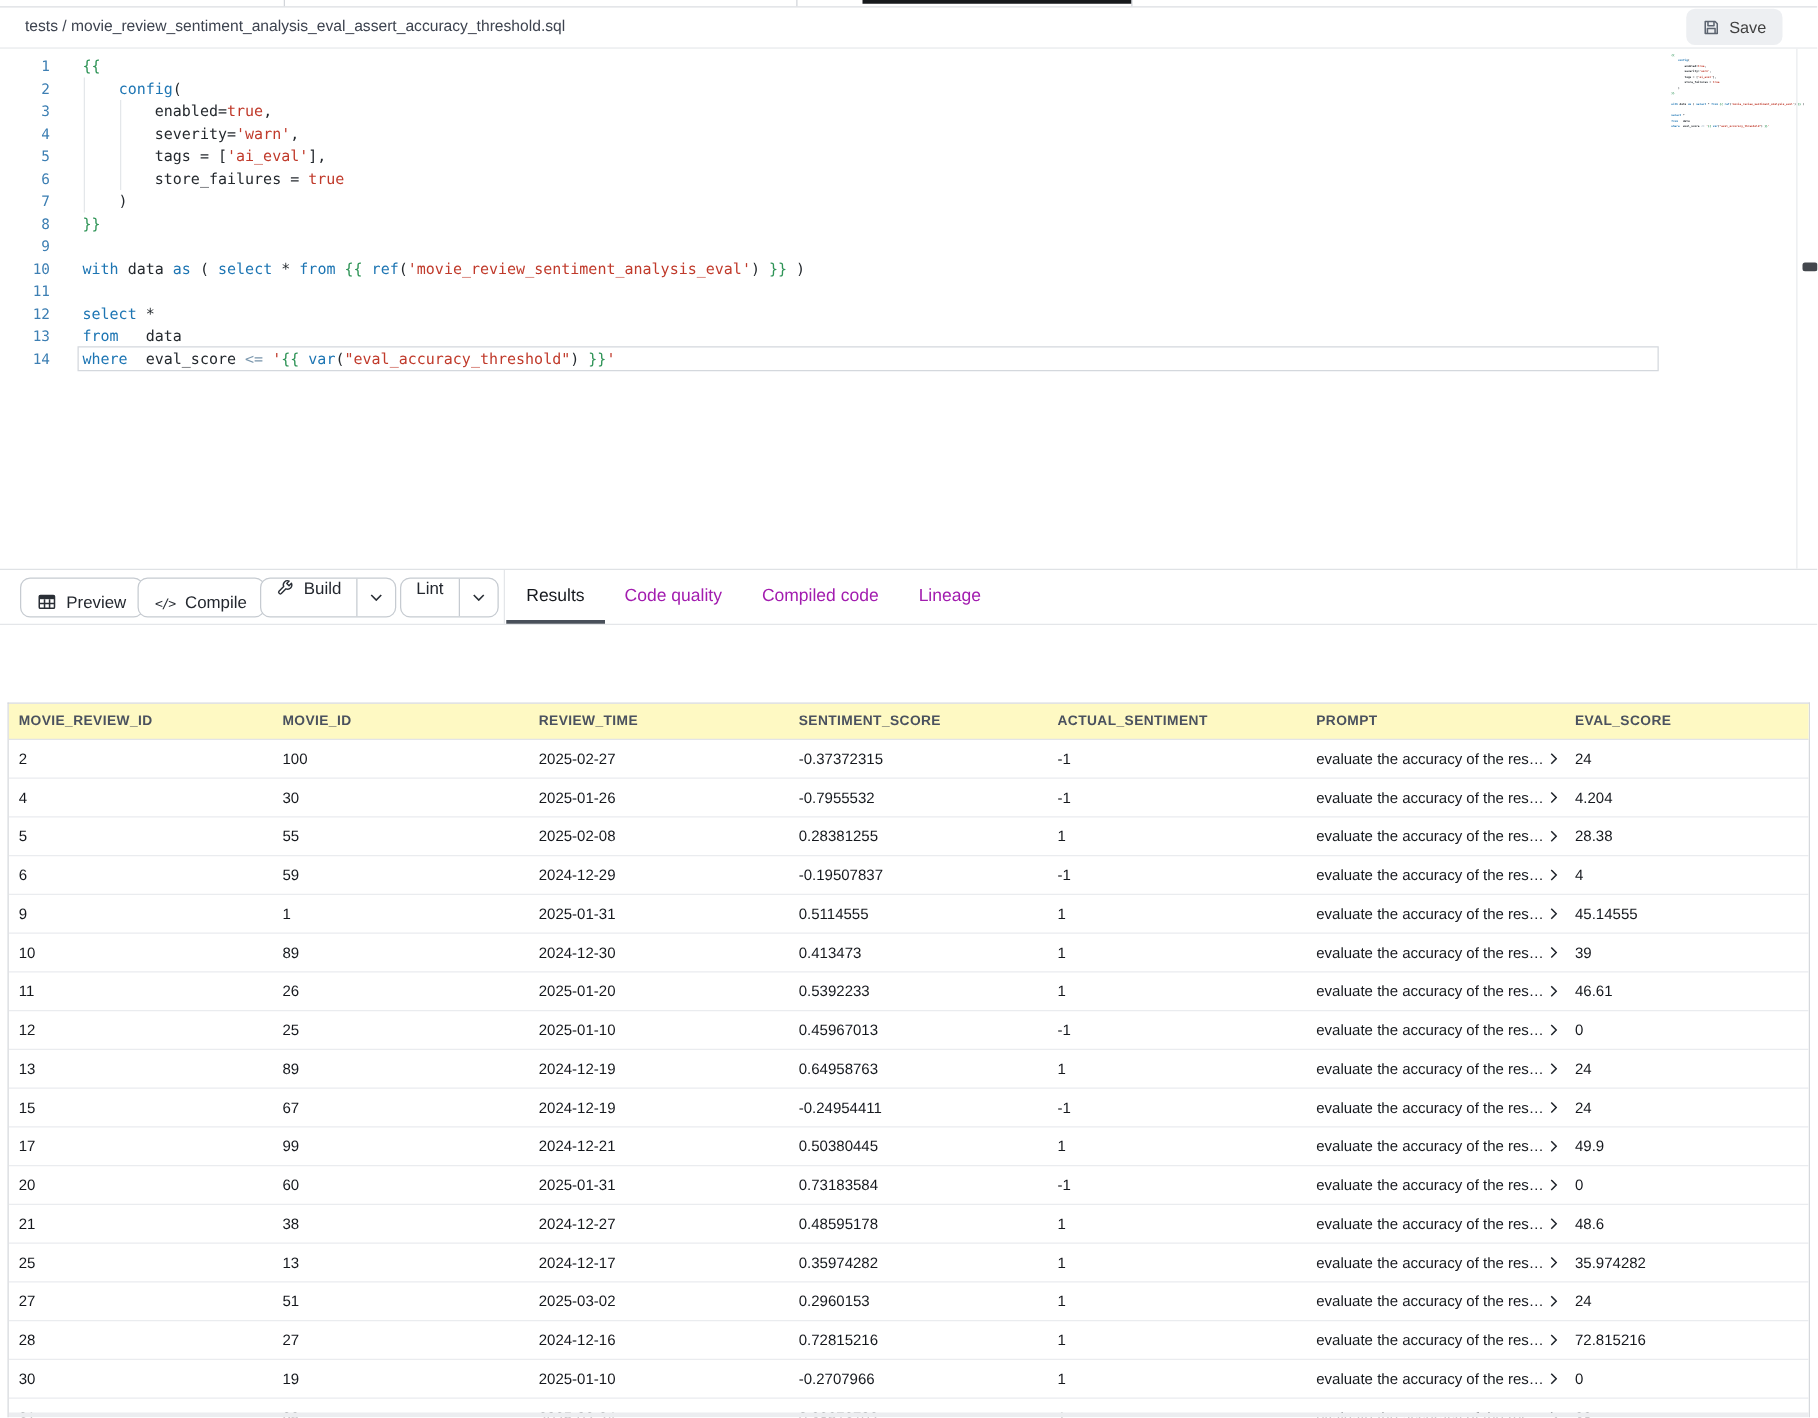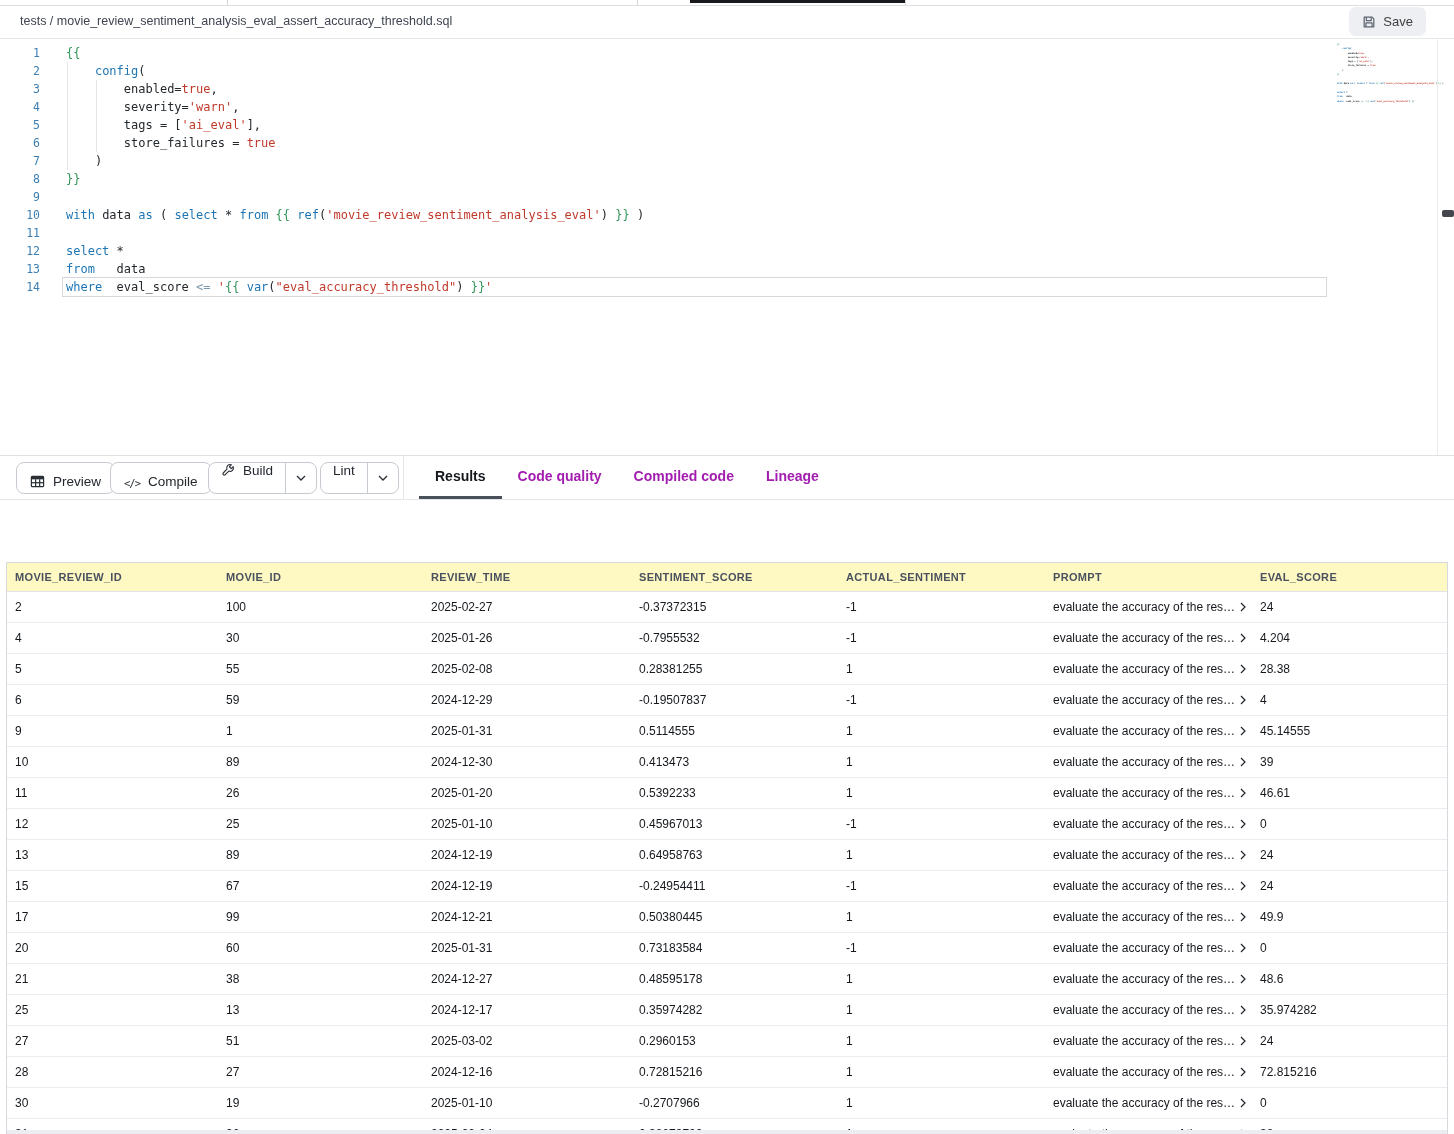--- a/index.html
+++ b/index.html
@@ -36,21 +36,21 @@
 
   
   .toolbar{position:absolute;left:0;top:456px;width:100%;height:44px;border-bottom:1px solid #e4e6e9;box-sizing:border-box;background:#fff;}
   .btn{position:absolute;top:6px;height:32px;border:1px solid #c6cbd1;border-radius:8px;background:#fff;display:flex;align-items:center;font-size:13.5px;color:#23272e;font-family:inherit;box-sizing:border-box;cursor:pointer;}
   button.btn{padding:4px 13px;gap:8px;align-items:flex-end;}
   .split{padding:0;}
   .split-main{border:none;background:none;height:100%;display:flex;align-items:flex-start;gap:8px;padding:0 12px;font:inherit;color:inherit;cursor:pointer;}
   .split-chev{border:none;border-left:1px solid #c6cbd1;background:none;height:100%;width:31px;display:flex;align-items:center;justify-content:center;cursor:pointer;}
   .code-icon{font-family:"DejaVu Sans Mono",monospace;font-size:10.5px;letter-spacing:-1px;color:#2a2f36;}
   .toolbar-vdivider{position:absolute;left:403px;top:0;width:1px;height:43px;background:#e4e6e9;}
-  .tabs{position:absolute;left:403px;top:0;height:43px;display:flex;padding-left:16px;font-weight:bold;}
+  .tabs{position:absolute;left:403px;top:0;height:43px;display:flex;padding-left:2px;}
   .tab{height:43px;display:flex;align-items:center;padding:0 16px;font-size:14px;color:#a21caf;border-bottom:3px solid transparent;box-sizing:border-box;cursor:pointer;}
   .tab.active{border-bottom-color:#49505a;color:#15181d;}
 
   
   .statusbar{position:absolute;left:0;top:501px;width:100%;height:61px;display:flex;align-items:center;padding:0 7px 0 10px;box-sizing:border-box;font-size:13.5px;color:#23272e;}
   .pipe{color:#b9bdc3;margin:0 9px;}
   .link{color:#15697d;text-decoration:none;cursor:pointer;}
   .crd{margin-left:24px;}
   .dl{margin-left:auto;}
 

